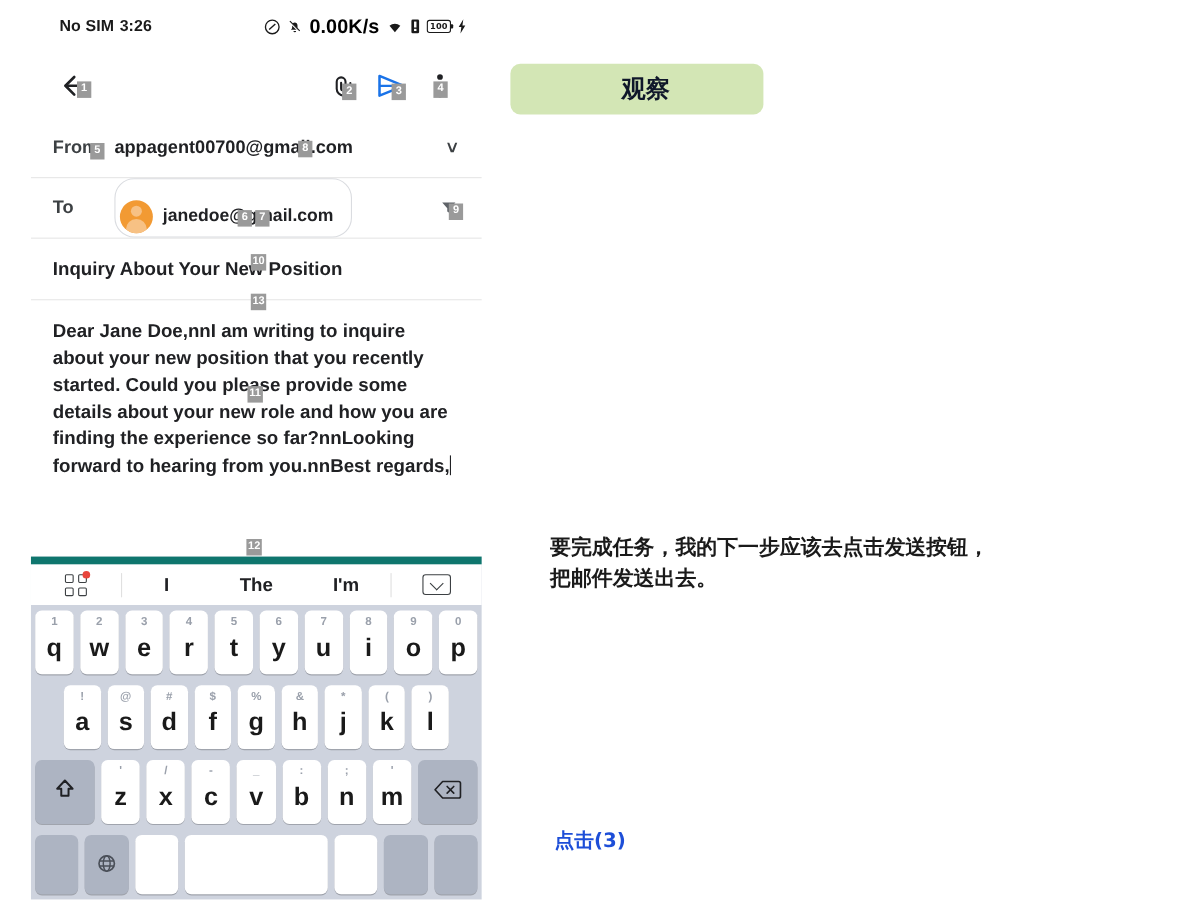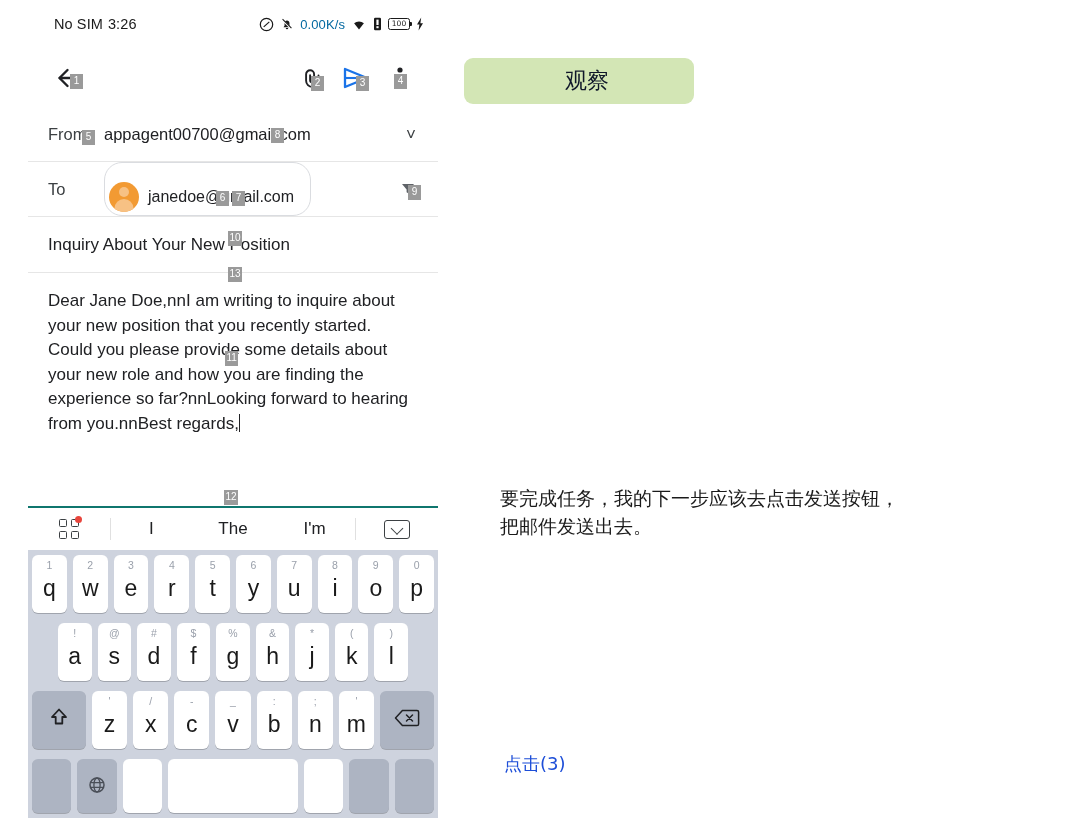--- a/index.html
+++ b/index.html
@@ -10,20 +10,21 @@
     background: #ffffff;
     font-family: "Liberation Sans", "DejaVu Sans", sans-serif;
     overflow: hidden;
   }
 
   #root {
     position: relative;
     width: 1080px;
     height: 818px;
     background: #ffffff;
+    font-weight: bold;
   }
 
   
   #phone {
     position: absolute;
     left: 28px;
     top: 0px;
     width: 410px;
     height: 818px;
     background: #ffffff;
@@ -42,21 +43,21 @@
   }
   .sb-left { display: flex; align-items: baseline; gap: 5px; }
   .sb-nosim { font-size: 14.5px; }
   .sb-time { font-size: 14.5px; }
   .sb-right {
     margin-left: auto;
     display: flex;
     align-items: center;
     gap: 6px;
   }
-  .sb-speed { font-size: 13px; color: #0369a1; }
+  .sb-speed { font-size: 18px; color: #000000; }
   .ic { display: inline-flex; align-items: center; justify-content: center; }
   .batt {
     border: 1.4px solid #1a1a1a;
     border-radius: 2.5px;
     width: 22px; height: 12px;
     font-size: 7.5px;
     line-height: 10px;
     text-align: center;
     color: #1a1a1a;
     position: relative;
@@ -208,21 +209,21 @@
 
   
   .kb {
     position: absolute;
     left: 0; right: 0; bottom: 0;
     background: #ced3de;
   }
   .kb-suggest {
     height: 44px;
     background: #ffffff;
-    border-top: 2px solid #0f766e;
+    border-top: 7px solid #0f766e;
     display: flex;
     align-items: center;
   }
   .sg-cell {
     flex: 1;
     display: flex;
     align-items: center;
     justify-content: center;
     font-size: 17px;
     color: #202124;

